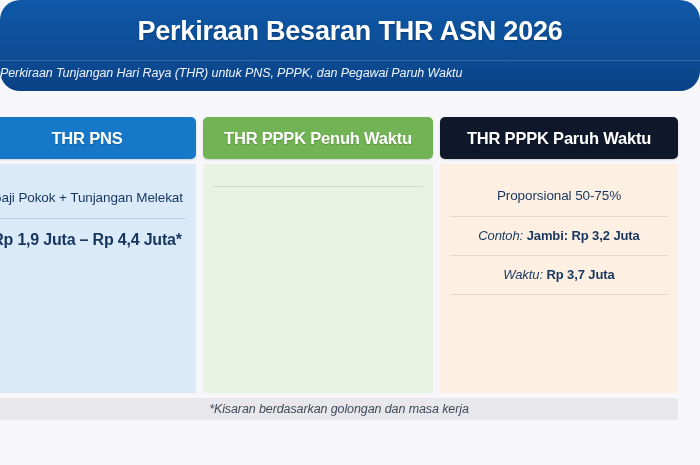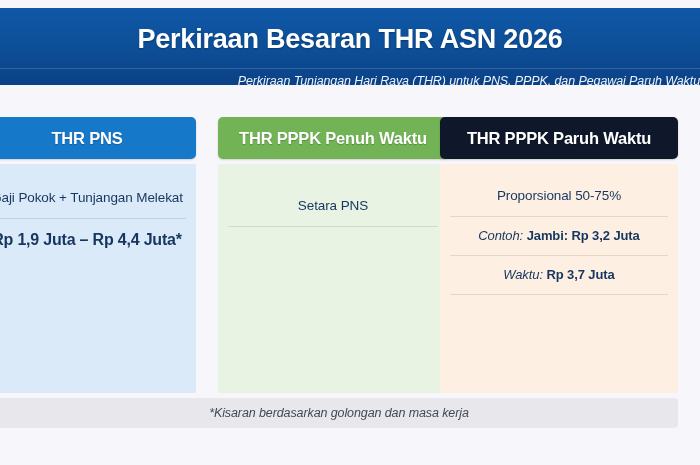--- a/index.html
+++ b/index.html
@@ -12,25 +12,26 @@
     background: #f7f7fb;
     font-family: "Liberation Sans", "DejaVu Sans", sans-serif;
     overflow: hidden;
     position: relative;
   }
 
   
   .header {
     position: absolute;
     left: 0;
-    top: 8px;
+    top: 0;
     width: 700px;
-    height: 77px;
+    height: 91px;
     background: linear-gradient(180deg, #0f58a8 0%, #0d4e96 55%, #0b4186 100%);
     overflow: hidden;
+    border-radius: 20px;
   }
   .header::after {
     content: "";
     position: absolute;
     left: 0;
     right: 0;
     top: 60px;
     height: 1px;
     background: rgba(255,255,255,0.16);
   }
@@ -44,42 +45,42 @@
     font-size: 27px;
     font-weight: bold;
     letter-spacing: -0.2px;
     text-shadow: 0 1px 2px rgba(0,0,0,0.28);
   }
   .header-subtitle {
     position: absolute;
     left: 0;
     right: 0;
     top: 66px;
-    text-align: right;
+    text-align: left;
     color: #eef4fb;
     font-size: 12.5px;
     font-style: italic;
     letter-spacing: -0.1px;
   }
 
   
   .columns {
     position: absolute;
     left: 0;
     top: 101px;
     width: 700px;
     height: 296px;
   }
   .col {
     position: absolute;
     top: 0;
     height: 296px;
   }
   .col-1 { left: -22px;  width: 218px; }
-  .col-2 { left: 203px;  width: 230px; margin-left: 15px; }
+  .col-2 { left: 203px;  width: 230px; }
   .col-3 { left: 440px;  width: 238px; }
 
   .col-head {
     position: absolute;
     left: 0;
     top: 16px;
     width: 100%;
     height: 42px;
     border-radius: 5px;
     box-sizing: border-box;
@@ -154,21 +155,21 @@
   .val-bold {
     font-weight: bold;
   }
 
   
   .footer {
     position: absolute;
     left: 0;
     top: 398px;
     width: 678px;
-    height: 30px;
+    height: 22px;
     background: #e8e8ec;
     border-radius: 0 4px 4px 0;
     display: flex;
     align-items: center;
     justify-content: center;
   }
   .footer-text {
     color: #3e4a5a;
     font-size: 12.5px;
     font-style: italic;
@@ -192,21 +193,20 @@
       <div class="row row-plain">Gaji Pokok + Tunjangan Melekat</div>
       <div class="sep"></div>
       <div class="row row-strong">Rp 1,9 Juta – Rp 4,4 Juta*</div>
     </div>
   </div>
 
   <div class="col col-2">
     <div class="col-head">THR PPPK Penuh Waktu</div>
     <div class="col-body">
       <div class="spacer-top-2"></div>
-      <div class="row row-plain">Setara PNS</div>
       <div class="sep"></div>
     </div>
   </div>
 
   <div class="col col-3">
     <div class="col-head">THR PPPK Paruh Waktu</div>
     <div class="col-body">
       <div class="spacer-top-3"></div>
       <div class="row row-plain">Proporsional 50-75%</div>
       <div class="sep"></div>

